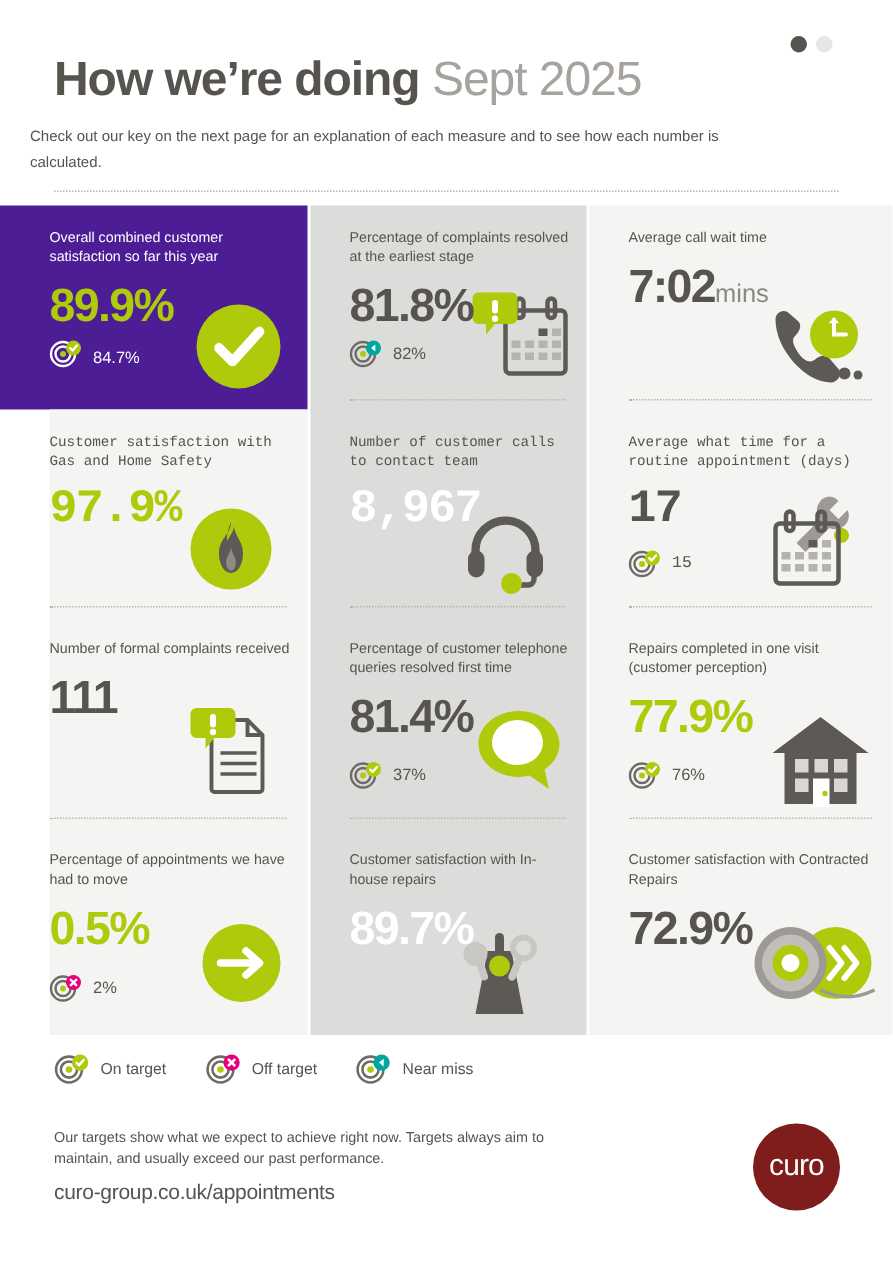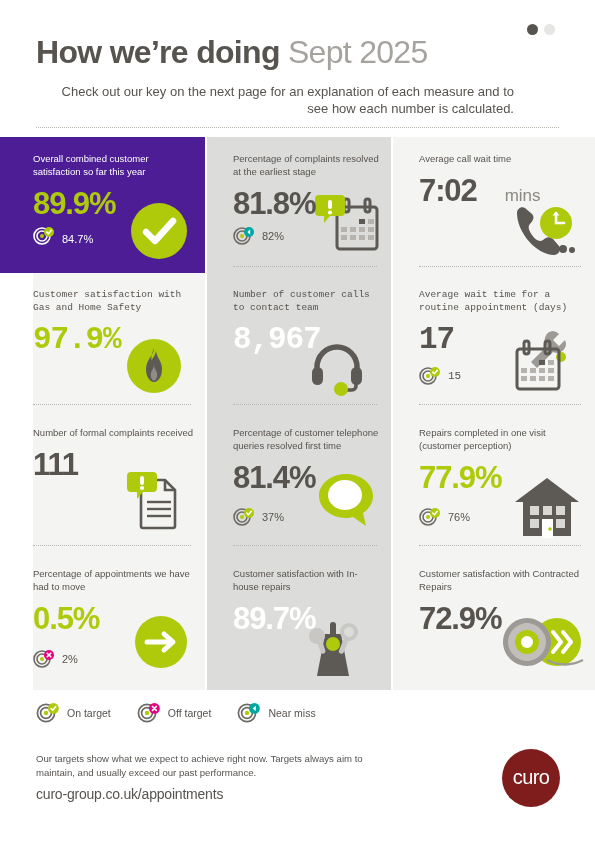--- a/index.html
+++ b/index.html
@@ -48,27 +48,26 @@
     font-size: 32px;
     line-height: 40px;
     letter-spacing: -0.7px;
     white-space: nowrap;
   }
   .title .t-bold { font-weight: bold; color: #57534f; }
   .title .t-light { font-weight: normal; color: #a6a39f; }
 
   .subtitle {
     position: absolute;
-    left: 44px;
+    left: 20px;
     top: 84px;
     width: 470px;
-    font-size: 13px;
+    font-size: 10px;
     line-height: 16.5px;
     color: #57534f;
-    text-align: right;
   }
   .header-rule {
     position: absolute;
     left: 36px;
     right: 36px;
     top: 127px;
     height: 1px;
     border-top: 1px dotted #b9b6b2;
   }
 
@@ -138,21 +137,20 @@
     white-space: nowrap;
   }
   .big.green { color: #afca0b; }
   .big.grey  { color: #57534f; }
   .big.white { color: #ffffff; }
   .big .unit {
     font-weight: normal;
     font-size: 17px;
     letter-spacing: 0;
     color: #8c8884;
-    margin-left: 28px;
   }
 
   .target-row {
     position: absolute;
     left: 26px;
     bottom: 28px;
     display: flex;
     align-items: center;
     gap: 7px;
     z-index: 3;
@@ -467,21 +465,21 @@
               <circle cx="56" cy="48" r="4" fill="#5d5955"></circle>
               <circle cx="65" cy="49" r="3" fill="#5d5955"></circle>
             </svg>
           </div>
           <div class="cell-rule"></div>
         </div>
       </div>
 
       <div class="cell r2">
         <div class="cell-inner">
-          <div class="label">Average wait time for a routine appointment (days)</div>
+          <div class="label">Average what time for a routine appointment (days)</div>
           <div class="big grey">17</div>
           <div class="target-row" style="bottom:26px;">
             <span>
               <svg width="22" height="18" viewBox="0 0 22 18">
                 <circle cx="9" cy="9" r="8" fill="none" stroke="#6e6a66" stroke-width="1.6"></circle>
                 <circle cx="9" cy="9" r="5" fill="none" stroke="#6e6a66" stroke-width="1.6"></circle>
                 <circle cx="9" cy="9" r="2" fill="#afca0b"></circle>
                 <circle cx="16" cy="5" r="5" fill="#afca0b"></circle>
                 <path d="M13.8 5.1 L15.4 6.7 L18.3 3.3" fill="none" stroke="#ffffff" stroke-width="1.5" stroke-linecap="round" stroke-linejoin="round"></path>
               </svg>

